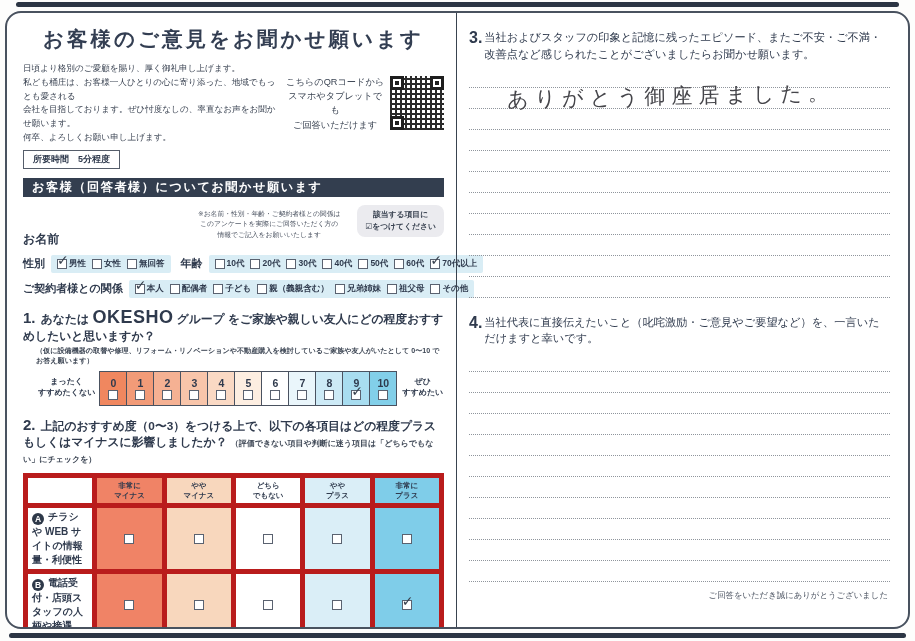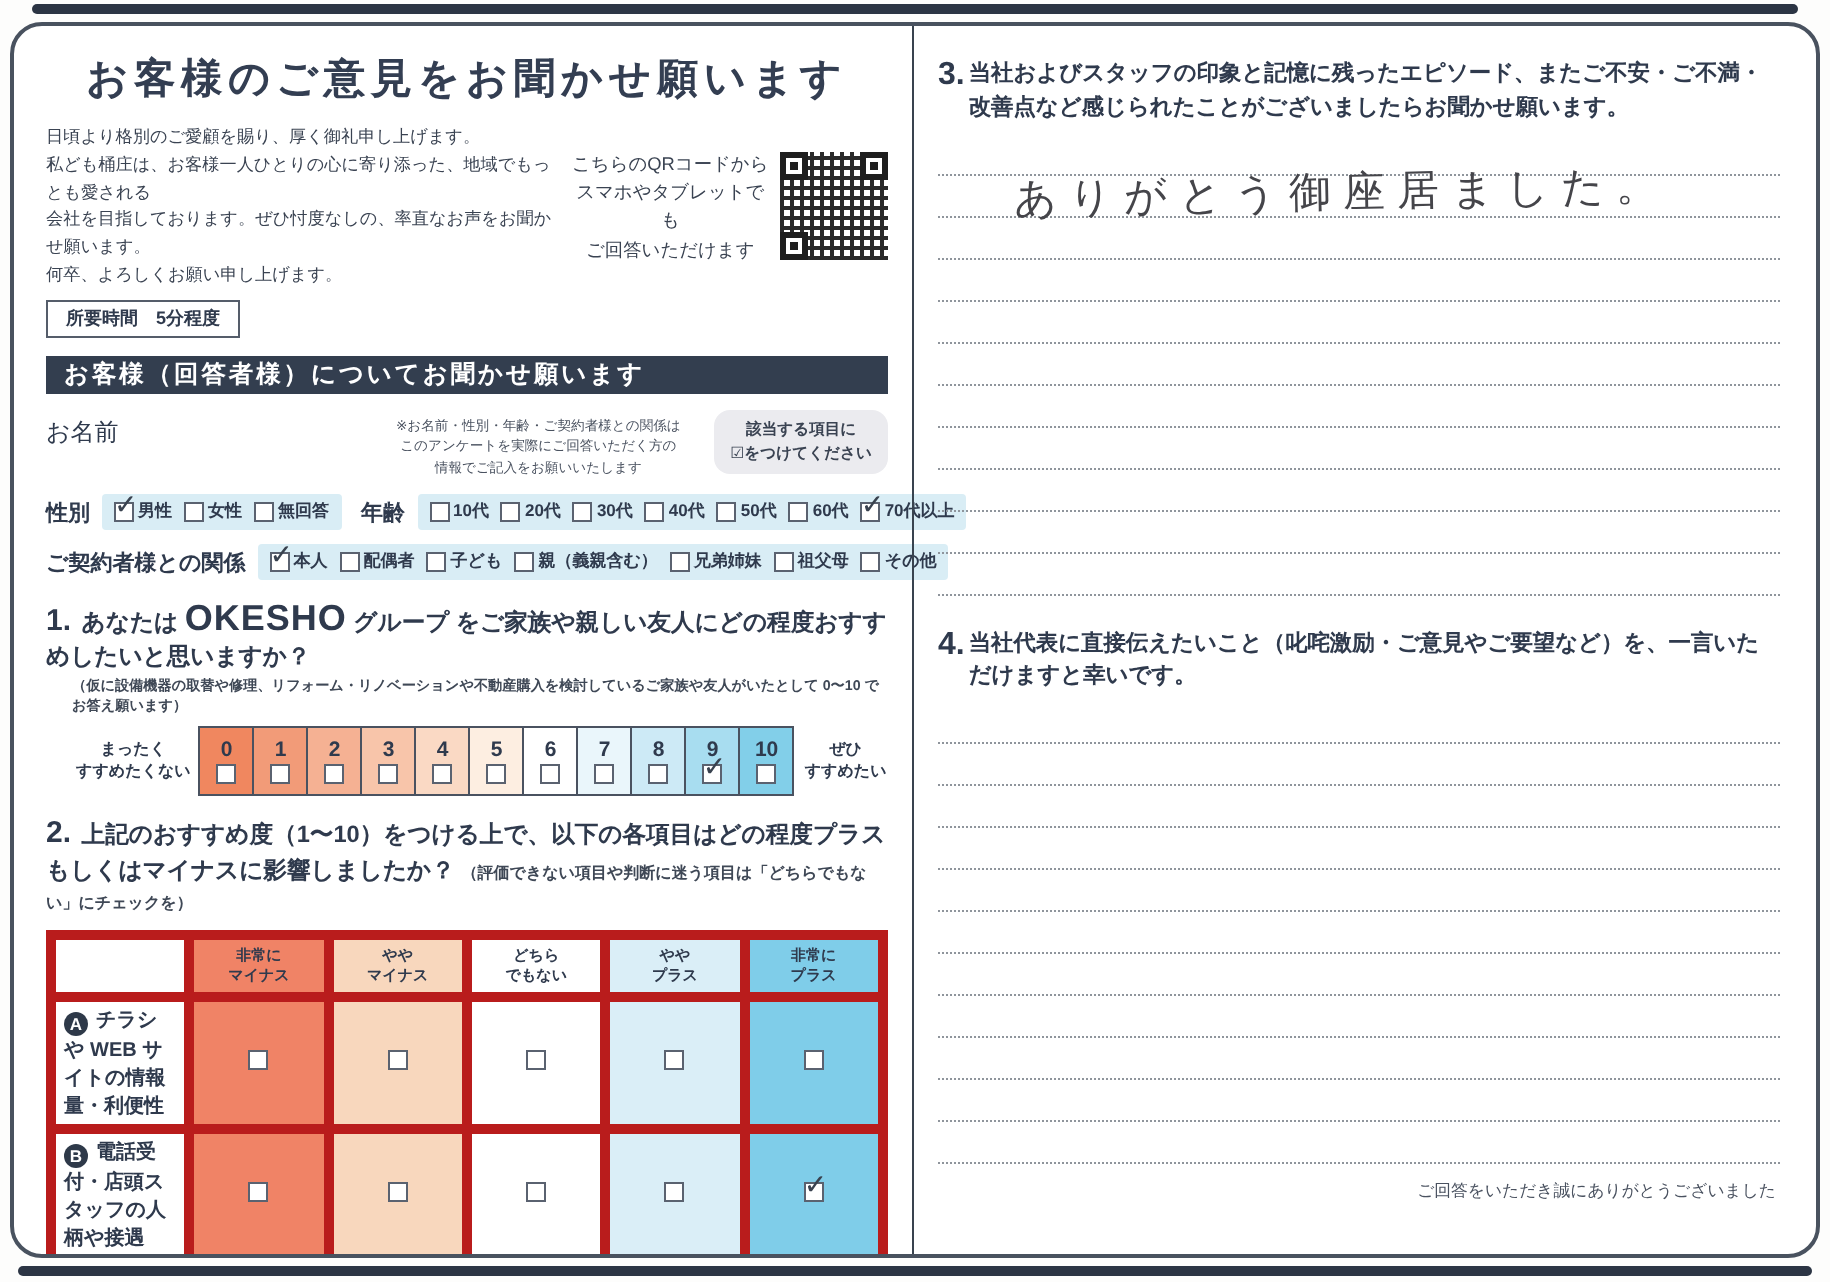--- a/index.html
+++ b/index.html
@@ -37,21 +37,21 @@
   .qr-f::after { content:""; position:absolute; inset:2px; background:#1e1e1e; }
   .qr-f.tl { top:0; left:0; } .qr-f.tr { top:0; right:0; } .qr-f.bl { bottom:0; left:0; }
 
   .time-badge { display:inline-block; border:1px solid #555d6a; background:#fff;
     font-size:9px; font-weight:bold; padding:2px 9px; margin:5px 0 6px 0; }
 
   .sec-header { background:#333e4f; color:#ffffff; font-size:12.2px; font-weight:bold;
     letter-spacing:1.5px; padding:1px 9px; margin:3px 0 8px 0; }
 
   .name-row { display:flex; align-items:flex-start; margin:0 0 7px 0; }
-  .name-label { font-size:12px; font-weight:normal; margin-top:3px; }
+  .name-label { font-size:12px; font-weight:bold; margin-top:26px; }
   .name-write { flex:1; height:30px; }
   .name-note { font-size:6.8px; line-height:1.55; color:#4a5260; text-align:center; width:158px; margin-top:4px; }
   .check-instr { font-size:7.8px; line-height:1.6; font-weight:bold; color:#3a4352; text-align:center;
     background:#ebebef; border-radius:8px; padding:4px 8px; margin-left:9px; }
 
   .opt-line { display:flex; align-items:center; margin:0 0 7px 0; white-space:nowrap; }
   .opt-label { font-size:11px; font-weight:bold; margin-right:6px; }
   .opt-group { background:#d9edf5; padding:3px 6px; display:flex; gap:6px; align-items:flex-end; border-radius:2px; }
   .opt-item { display:flex; align-items:center; gap:2px; font-size:8.5px; font-weight:bold; color:#2f3a4d; }
   .cb { width:10px; height:10px; border:1.4px solid #5a6270; background:#fff; position:relative; flex:none; display:inline-block; box-sizing:border-box; }
@@ -76,21 +76,21 @@
   td.item { font-size:10px; font-weight:bold; padding:2px 4px; background:#fff; }
   td.rate { text-align:center; height:20px; }
   .badge { display:inline-flex; width:12px; height:12px; border-radius:50%; background:#2e3949; color:#fff;
     font-size:8.5px; font-weight:bold; align-items:center; justify-content:center; margin-right:4px; vertical-align:-2px; }
 
   .lines { position:relative; }
   .wline { height:20px; border-bottom:1px dotted #8f959c; }
 
   .q-head-r { display:flex; margin-bottom:4px; }
   .q-head-r .q-num { font-size:16px; }
-  .q-text-r { font-size:11.2px; font-weight:bold; line-height:1.5; }
+  .q-text-r { font-size:11.2px; font-weight:normal; line-height:1.5; }
   .handwriting {
     position:absolute; top:15px; left:38px; font-family:"DejaVu Serif",serif;
     font-size:21px; color:#45454a; letter-spacing:6px; transform:rotate(-1.2deg);
     white-space:nowrap;
   }
   .q4-block { margin-top:16px; }
   .closing { text-align:right; font-size:8.4px; color:#4a5260; margin-top:8px; padding-right:2px; }
 </style>
 </head>
 <body>
@@ -264,21 +264,21 @@
             <div class="scale-cell" style="background: rgb(130, 207, 233);">
               <div class="scale-num">10</div>
               <span class="cb"></span>
             </div>
           </div>
         <div class="scale-side">ぜひ<br>すすめたい</div>
       </div>
 
       <div class="q-head">
         <span class="q-num">2.</span>
-        <span>上記のおすすめ度（1〜10）をつける上で、以下の各項目はどの程度プラスもしくはマイナスに影響しましたか？</span>
+        <span>上記のおすすめ度（0〜3）をつける上で、以下の各項目はどの程度プラスもしくはマイナスに影響しましたか？</span>
         <span class="q2-note">（評価できない項目や判断に迷う項目は「どちらでもない」にチェックを）</span>
       </div>
 
       <table class="rating">
         <thead>
           <tr id="q2-head-row">
             <th class="col-h"></th>
           <th class="col-h" style="background: rgb(240, 131, 102);">非常に<br>マイナス</th>
               <th class="col-h" style="background: rgb(248, 215, 189);">やや<br>マイナス</th>
               <th class="col-h" style="background: rgb(255, 255, 255);">どちら<br>でもない</th>

